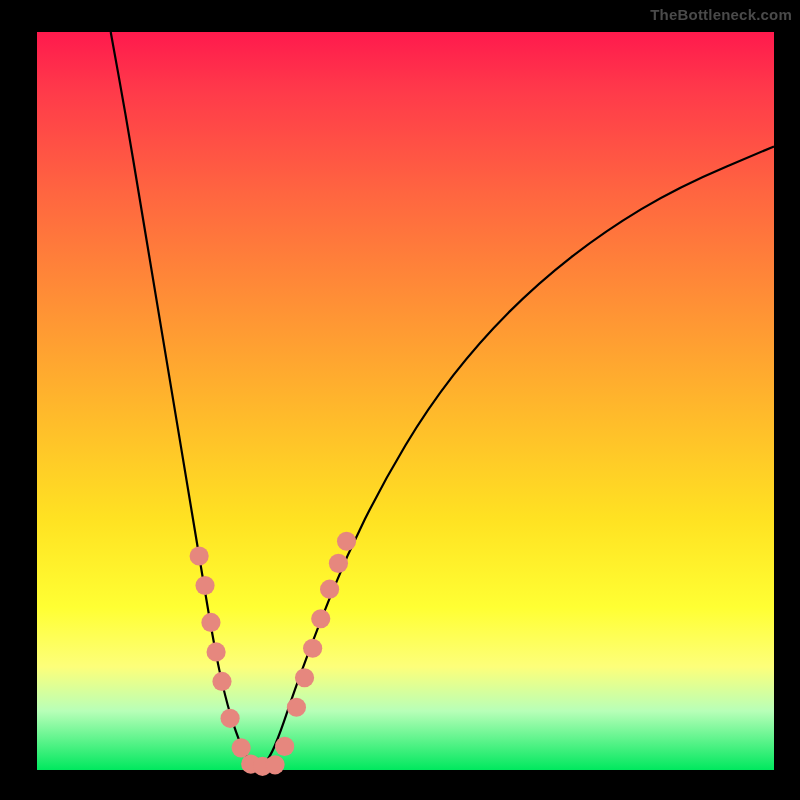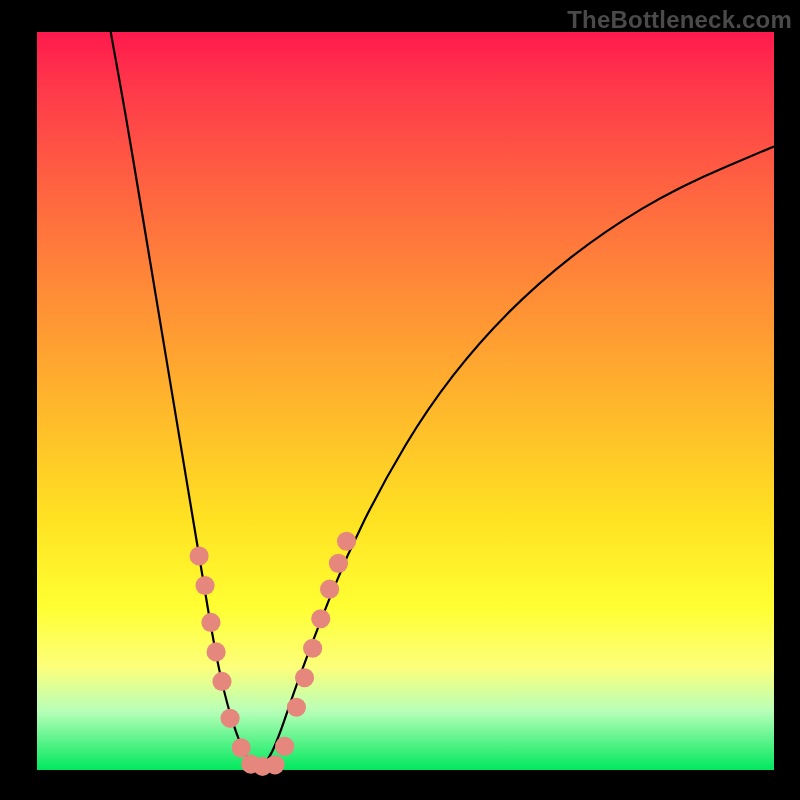--- a/index.html
+++ b/index.html
@@ -53,21 +53,21 @@
     fill: #e6877e;
   }
 </style>
 </head>
 <body>
 
 <div class="frame">
 
   <div class="plot" id="plot" style="left: 37px; top: 32px; width: 737px; height: 738px;"></div>
 
-  <div class="watermark" style="right: 8px; top: 6px; font-size: 24px;">TheBottleneck.com</div>
+  <div class="watermark" style="right: 8px; top: 6px; font-size: 15px;">TheBottleneck.com</div>
 
   <svg class="curves" id="curves" width="737" height="738" viewBox="0 0 737 738" style="left: 37px; top: 32px;">
       <path d="M 73.7 0 Q 73.7 0 81.07 40.589999999999975 Q 88.44 81.17999999999995 95.81 125.45999999999998 Q 103.18 169.74 110.55000000000001 214.02 Q 117.92 258.3 125.28999999999999 302.58 Q 132.66 346.85999999999996 140.03 391.14 Q 147.4 435.42 154.77 479.70000000000005 Q 162.14000000000001 523.98 169.51 568.26 Q 176.88 612.54 182.4075 638.37 Q 187.935 664.2 193.4625 682.6500000000001 Q 198.99 701.1 204.51749999999998 714.015 Q 210.045 726.93 215.5725 732.4649999999999 T 221.1 738" class="curve"></path>
       <path d="M 221.1 738 Q 221.1 738 226.6275 732.4649999999999 Q 232.155 726.93 237.6825 714.015 Q 243.21 701.1 250.57999999999998 678.96 Q 257.95 656.8199999999999 269.005 627.3 Q 280.06 597.78 294.79999999999995 560.88 Q 309.53999999999996 523.98 327.965 487.08000000000004 Q 346.39 450.18 368.5 413.28 Q 390.61 376.38 416.405 343.17 Q 442.2 309.96000000000004 471.68 280.44 Q 501.16 250.91999999999996 534.325 225.08999999999997 Q 567.49 199.26 604.3399999999999 177.12 Q 641.1899999999999 154.98000000000002 689.095 134.685 T 737 114.38999999999999" class="curve"></path>
       <circle cx="162.14000000000001" cy="523.98" r="9.581000000000001" class="marker"></circle>
       <circle cx="168.036" cy="553.5" r="9.581000000000001" class="marker"></circle>
       <circle cx="173.93200000000002" cy="590.4" r="9.581000000000001" class="marker"></circle>
       <circle cx="179.091" cy="619.92" r="9.581000000000001" class="marker"></circle>
       <circle cx="184.987" cy="649.44" r="9.581000000000001" class="marker"></circle>
       <circle cx="193.094" cy="686.34" r="9.581000000000001" class="marker"></circle>

